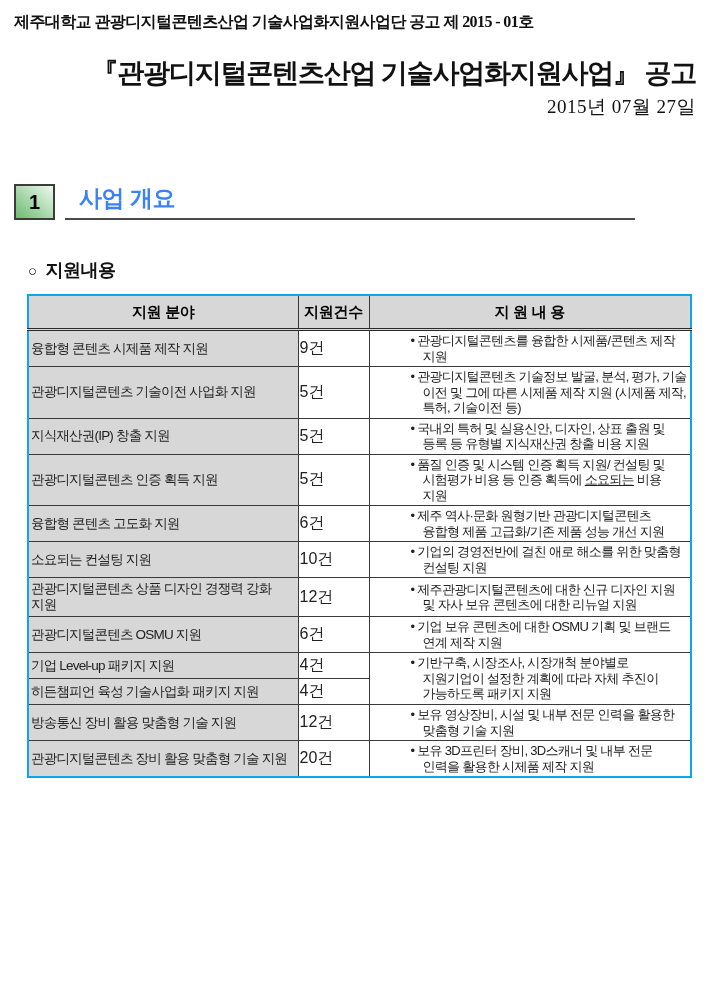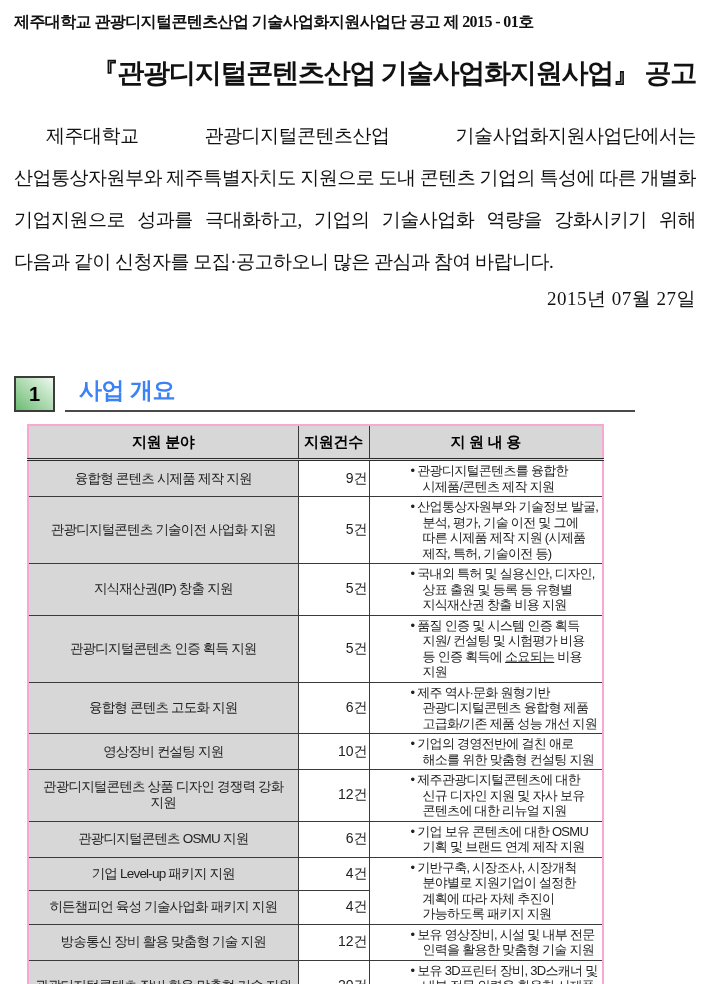--- a/index.html
+++ b/index.html
@@ -37,63 +37,65 @@
   .section-title{
     font-family:"Liberation Sans",sans-serif;font-weight:bold;
     font-size:23px;letter-spacing:-0.5px;color:#3b82f6;
   }
 
   .subsection{margin-top:38px;margin-left:14px;font-size:18px;font-weight:bold;letter-spacing:-0.5px;}
   .subsection .circ{font-size:15px;margin-right:9px;font-weight:bold;}
 
   table.support-table{
     margin-top:12px;margin-left:13px;
-    border-collapse:collapse;width:577px;
+    border-collapse:collapse;width:665px;
     font-family:"Liberation Sans",sans-serif;color:#222;
-    border:2px solid #f9a8d4;
+    border:2px solid #0ea5e9;
   }
   .support-table th,.support-table td{border:1px solid #3a3a3a;}
   .support-table thead th{
     background:var(--table-header-bg,#d7d7d7);
     font-size:15px;font-weight:bold;height:30px;letter-spacing:-0.3px;
     border-bottom:3px double #2a2a2a;color:#000;
   }
   .support-table td.area{
     background:var(--table-header-bg,#d7d7d7);
-    text-align:center;font-size:13.5px;letter-spacing:-0.8px;
+    font-size:13.5px;letter-spacing:-0.8px;
     padding:3px 2px;line-height:16px;word-break:keep-all;margin-top:44px;
   }
-  .support-table td.count{text-align:right;font-size:14px;padding:2px 1px;}
+  .support-table td.count{text-align:left;font-size:16px;padding:2px 1px;}
   .support-table td.content{
     font-size:13px;letter-spacing:-0.7px;
     padding:2px 3px 2px 5px;line-height:15.5px;vertical-align:middle;
   }
   .bullet-line{padding-left:12px;text-indent:-12px;word-break:keep-all;margin-left:36px;}
   .u{text-decoration:underline;}
 </style>
 </head>
 <body>
 
 <div class="page">
 
   <div class="doc-no">제주대학교 관광디지털콘텐츠산업 기술사업화지원사업단 공고 제 2015 - 01호</div>
 
   <div class="title">『관광디지털콘텐츠산업 기술사업화지원사업』 공고</div>
 
-  <div class="body-par">제주대학교 관광디지털콘텐츠산업 기술사업화지원사업단에서는 산업통상자원부와 제주특별자치도 지원으로 도내 콘텐츠 기업의 특성에 따른 개별화 기업지원으로 성과를 극대화하고, 기업의 기술사업화 역량을 강화시키기 위해 다음과 같이 신청자를 모집·공고하오니 많은 관심과 참여 바랍니다.</div>
 
   <div class="date-line">2015년 07월 27일</div>
 
   <div class="section-header">
     <div class="section-num">1</div>
     <div class="section-title-wrap">
       <span class="section-title">사업 개요</span>
     </div>
   </div>
 
+  <div class="subsection">
+    <span class="circ">○</span><span>지원내용</span>
+  </div>
 
   <table class="support-table">
     <colgroup>
       <col style="width:270px">
         <col style="width:71px">
         <col>
     </colgroup>
     <thead>
       <tr>
         <th>지원 분야</th>
@@ -106,21 +108,21 @@
         <td class="area">융합형 콘텐츠 시제품 제작 지원</td>
         <td class="count">9건</td>
         <td class="content">
           <div class="bullet-line"><span>•</span> <span>관광디지털콘텐츠를 융합한 시제품/콘텐츠 제작 지원</span></div>
         </td>
       </tr>
       <tr>
         <td class="area">관광디지털콘텐츠 기술이전 사업화 지원</td>
         <td class="count">5건</td>
         <td class="content">
-          <div class="bullet-line"><span>•</span> <span>산업통상자원부와 기술정보 발굴, 분석, 평가, 기술 이전 및 그에 따른 시제품 제작 지원 (시제품 제작, 특허, 기술이전 등)</span></div>
+          <div class="bullet-line"><span>•</span> <span>관광디지털콘텐츠 기술정보 발굴, 분석, 평가, 기술 이전 및 그에 따른 시제품 제작 지원 (시제품 제작, 특허, 기술이전 등)</span></div>
         </td>
       </tr>
       <tr>
         <td class="area">지식재산권(IP) 창출 지원</td>
         <td class="count">5건</td>
         <td class="content">
           <div class="bullet-line"><span>•</span> <span>국내외 특허 및 실용신안, 디자인, 상표 출원 및 등록 등 유형별 지식재산권 창출 비용 지원</span></div>
         </td>
       </tr>
       <tr>
@@ -131,21 +133,21 @@
         </td>
       </tr>
       <tr>
         <td class="area">융합형 콘텐츠 고도화 지원</td>
         <td class="count">6건</td>
         <td class="content">
           <div class="bullet-line"><span>•</span> <span>제주 역사·문화 원형기반 관광디지털콘텐츠 융합형 제품 고급화/기존 제품 성능 개선 지원</span></div>
         </td>
       </tr>
       <tr>
-        <td class="area">영상장비 컨설팅 지원</td>
+        <td class="area">소요되는 컨설팅 지원</td>
         <td class="count">10건</td>
         <td class="content">
           <div class="bullet-line"><span>•</span> <span>기업의 경영전반에 걸친 애로 해소를 위한 맞춤형 컨설팅 지원</span></div>
         </td>
       </tr>
       <tr>
         <td class="area">관광디지털콘텐츠 상품 디자인 경쟁력 강화 지원</td>
         <td class="count">12건</td>
         <td class="content">
           <div class="bullet-line"><span>•</span> <span>제주관광디지털콘텐츠에 대한 신규 디자인 지원 및 자사 보유 콘텐츠에 대한 리뉴얼 지원</span></div>

